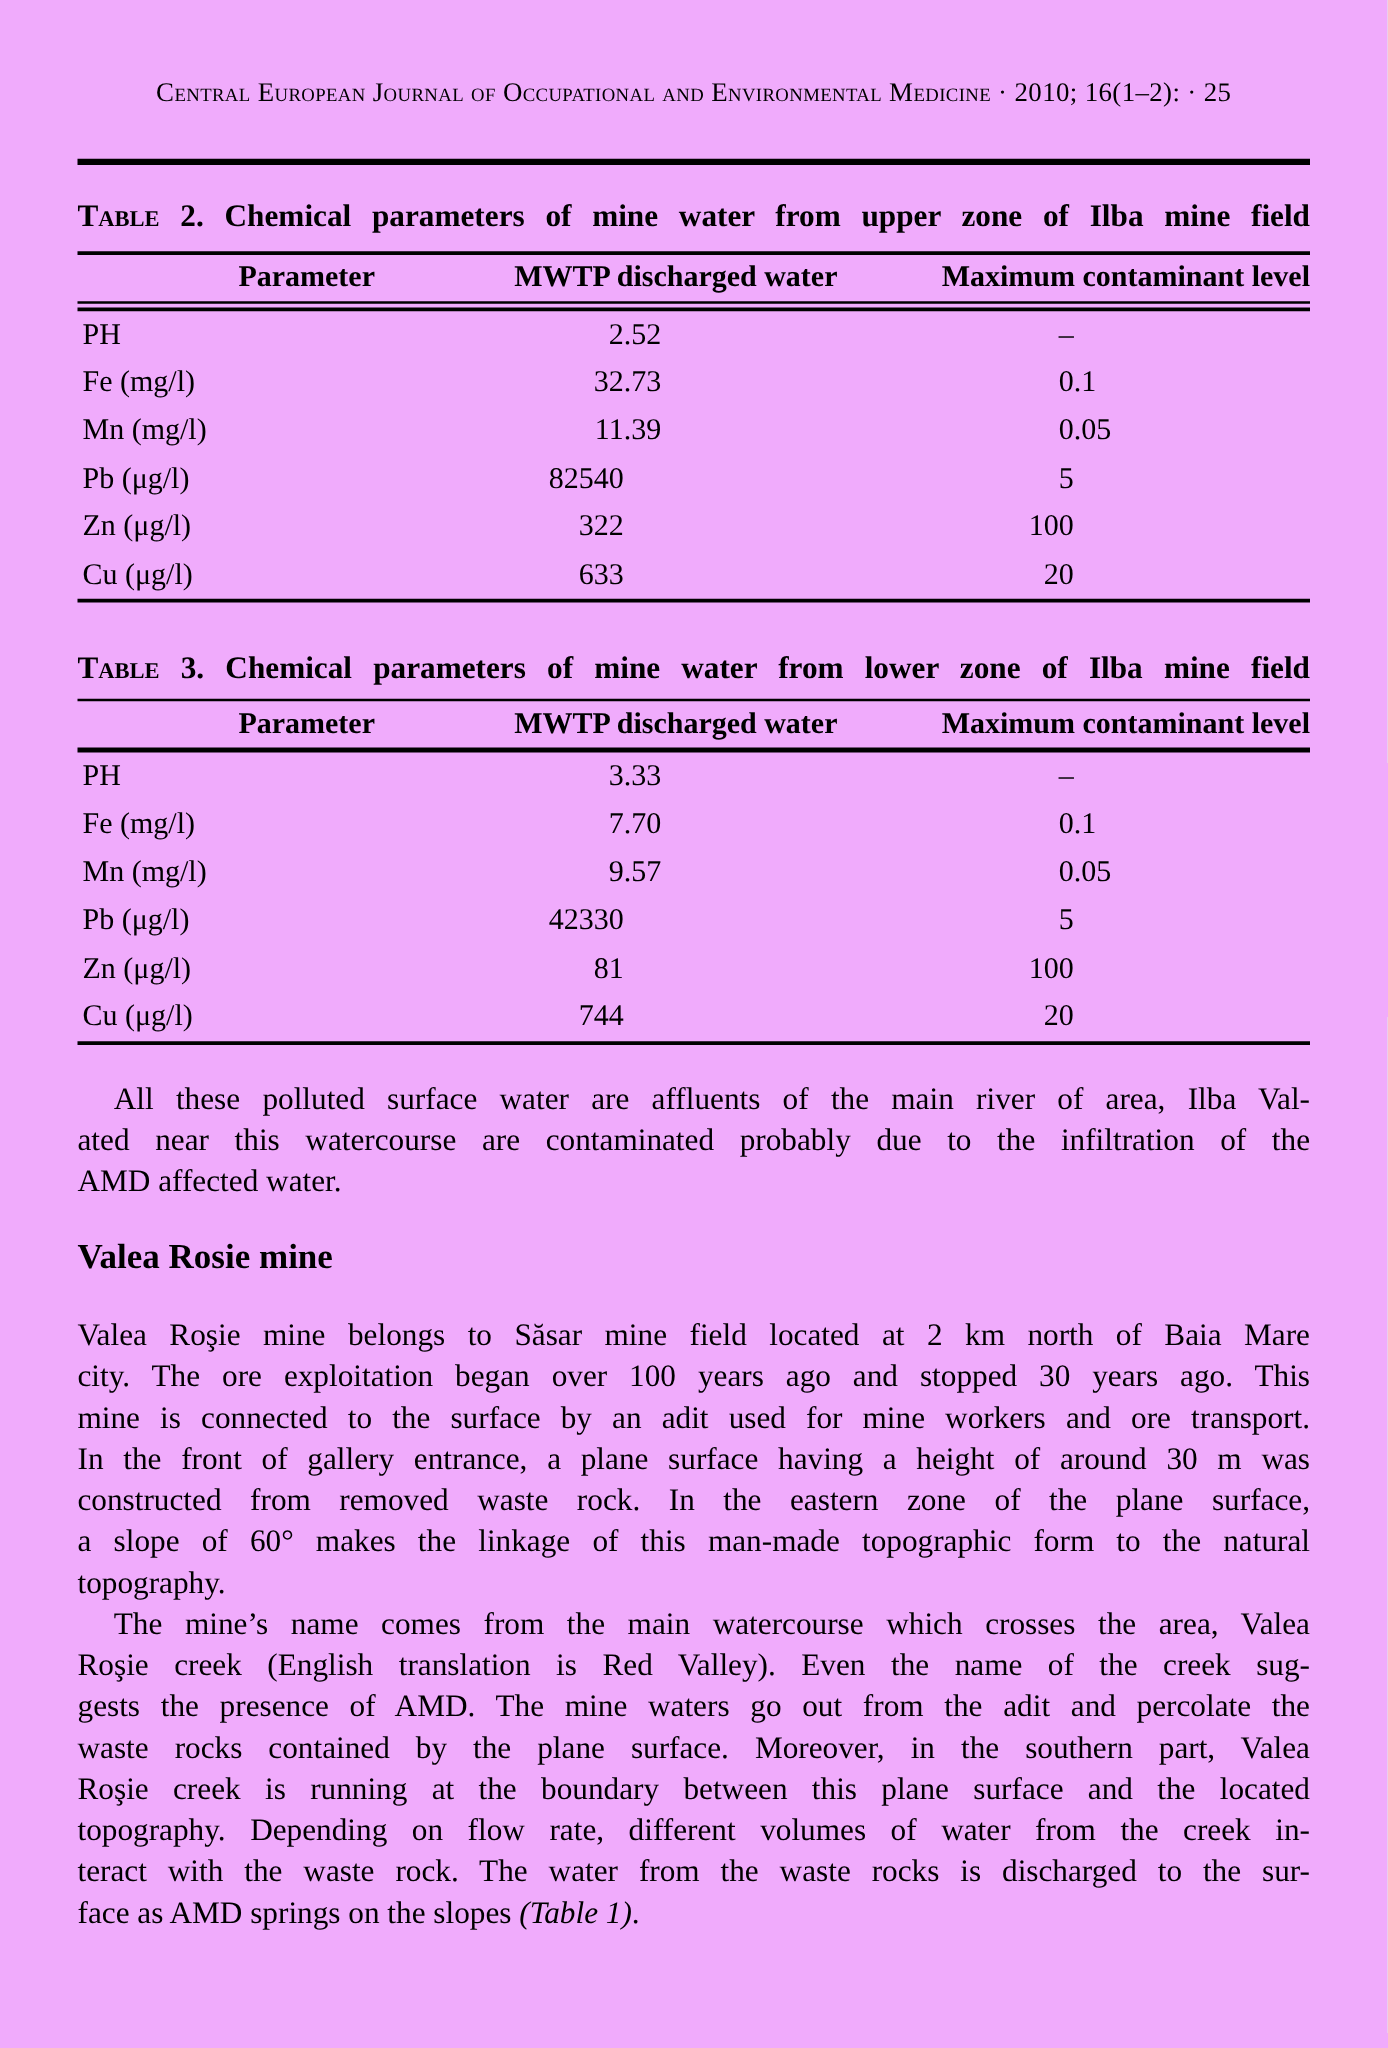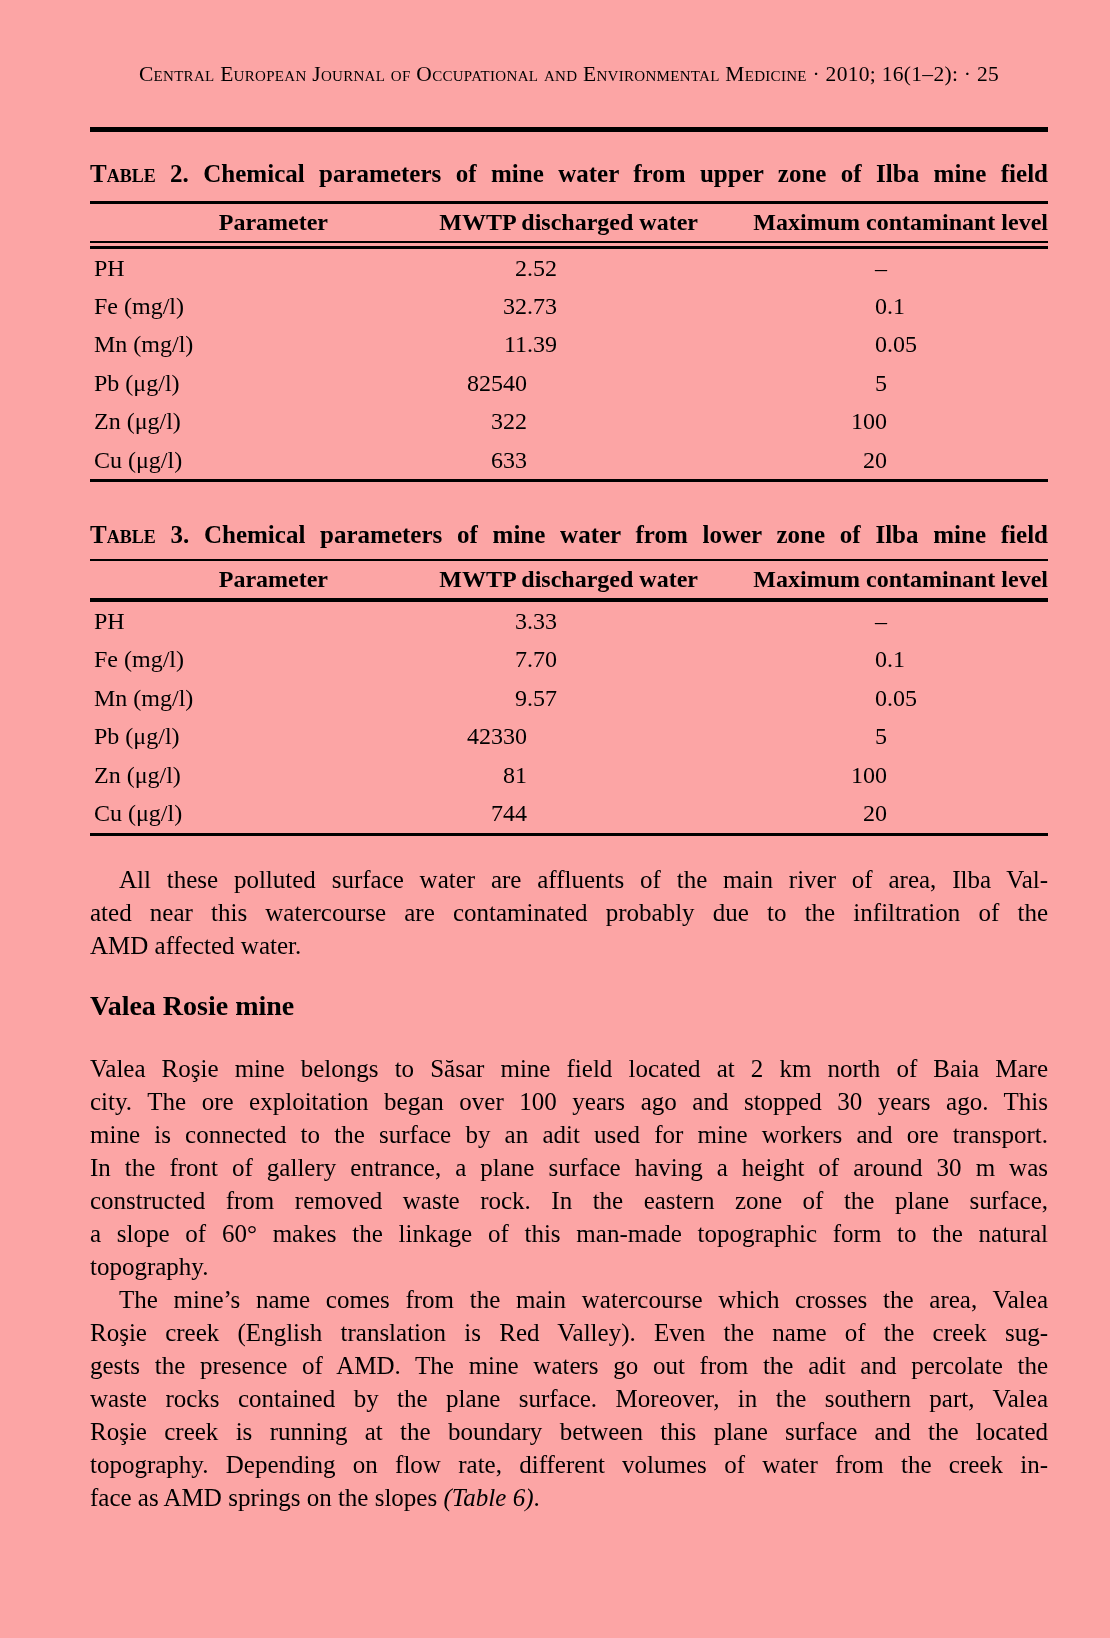--- a/index.html
+++ b/index.html
@@ -1,21 +1,21 @@
 <!DOCTYPE html>
 <html><head>
 <meta charset="utf-8">
 <style>
   html,body{margin:0;padding:0;background:#e8e8e6;}
   .page{
     position:relative;
     width:1110px;height:1638px;
-    background:#fca5a5;
+    background:#f0abfc;
     box-sizing:border-box;
-    padding:62px 62px 0 90px;
+    padding:62px 62px 0 62px;
     font-family:"Liberation Serif","DejaVu Serif",serif;
     color:#000;
     overflow:hidden;
   }
   
   .journal-line{
     font-variant:small-caps;
     font-size:21.5px;
     text-align:center;
     letter-spacing:0.3px;
@@ -250,16 +250,17 @@
       <div class="line last">topography.</div>
     </div>
 
   <div class="para indent" id="para-valea2">
       <div class="line">The mine’s name comes from the main watercourse which crosses the area, Valea</div>
       <div class="line">Roşie creek (English translation is Red Valley). Even the name of the creek sug-</div>
       <div class="line">gests the presence of AMD. The mine waters go out from the adit and percolate the</div>
       <div class="line">waste rocks contained by the plane surface. Moreover, in the southern part, Valea</div>
       <div class="line">Roşie creek is running at the boundary between this plane surface and the located</div>
       <div class="line">topography. Depending on flow rate, different volumes of water from the creek in-</div>
-      <div class="line last">face as AMD springs on the slopes <i>(Table 6)</i>.</div>
+      <div class="line">teract with the waste rock. The water from the waste rocks is discharged to the sur-</div>
+      <div class="line last">face as AMD springs on the slopes <i>(Table 1)</i>.</div>
     </div>
 
 </div>
 
 </body></html>

